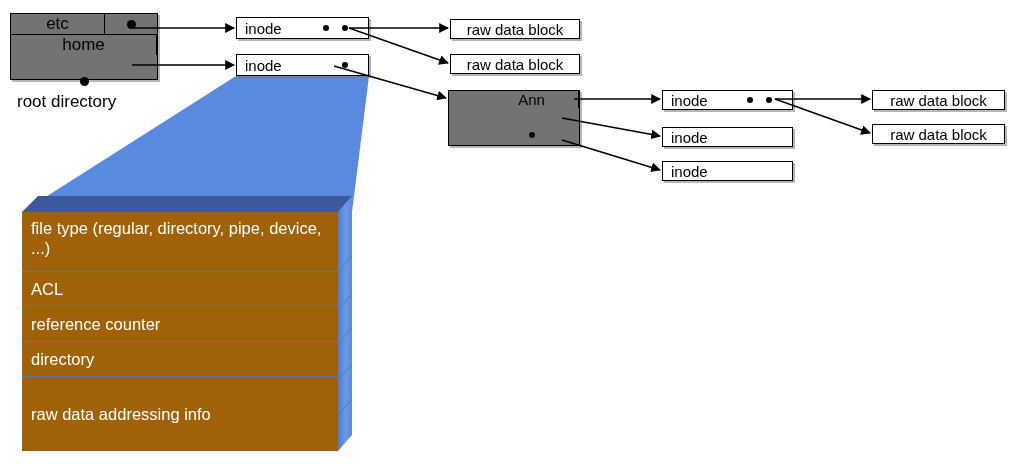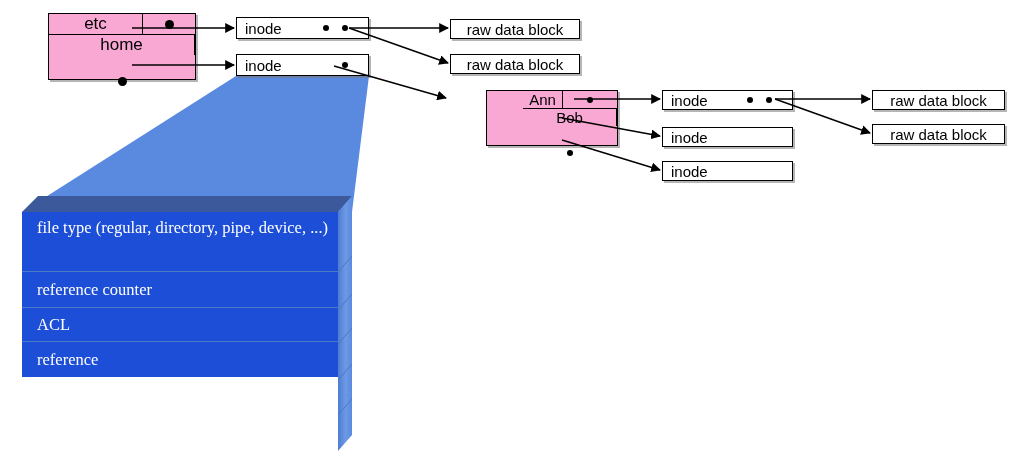--- a/index.html
+++ b/index.html
@@ -64,25 +64,24 @@
     display: flex;
     align-items: center;
     justify-content: center;
   }
 
   
   .dirtable {
     position: absolute;
     box-sizing: border-box;
     border: 1.6px solid #000000;
-    background: #f9a8d4;
+    background: #737373;
     display: flex;
     flex-direction: column;
     box-shadow: 2px 2px 0 0 rgba(120,120,120,0.55);
-    margin-left: 38px;
   }
   .dirrow {
     display: flex;
     flex: 1 1 0;
     border-bottom: 1.6px solid #000000;
     box-sizing: border-box;
   }
   .dirrow:last-child { border-bottom: none; flex-direction: column; }
   .dirname {
     flex: 1 1 auto;
@@ -135,29 +134,28 @@
     position: absolute;
     left: 0; top: 0;
     width: 316px;
     height: 239px;
     display: flex;
     flex-direction: column;
   }
   .field {
     position: relative;
     box-sizing: border-box;
-    background: #1d4ed8;
+    background: #a16207;
     color: #ffffff;
     font-size: 16.5px;
     line-height: 1.24;
-    padding: 5px 9px 4px 15px;
+    padding: 5px 9px 4px 9px;
     border-bottom: 1.5px solid #4b79c4;
     display: flex;
     align-items: center;
-    font-family: Liberation Serif, serif;
   }
   .field:last-child { border-bottom: none; }
   .field.tall { align-items: flex-start; padding-top: 6px; }
 </style>
 </head>
 <body>
 
 <div id="stage">
 
   <svg class="overlay" viewBox="0 0 1017 464" xmlns="http://www.w3.org/2000/svg">
@@ -182,41 +180,43 @@
         <line x1="338" y1="78" x2="352" y2="62"></line>
         <line x1="338" y1="116" x2="352" y2="100"></line>
         <line x1="338" y1="150" x2="352" y2="134"></line>
         <line x1="338" y1="186" x2="352" y2="170"></line>
         <line x1="338" y1="221" x2="352" y2="205"></line>
       </g>
     </svg>
 
     <div class="face">
       <div class="field tall" style="flex:0 0 60px">file type (regular, directory, pipe, device, ...)</div>
+      <div class="field" style="flex:0 0 34px">ACL</div>
       <div class="field" style="flex:0 0 36px">reference counter</div>
-      <div class="field" style="flex:0 0 34px">ACL</div>
-      <div class="field" style="flex:0 0 35px">reference</div>
+      <div class="field" style="flex:0 0 35px">directory</div>
+      <div class="field" style="flex:1 1 auto">raw data addressing info</div>
     </div>
   </div>
 
   <div class="dirtable" id="root-directory" style="left:10px; top:13px; width:148px; height:67px;">
     <div class="dirrow">
       <div class="dirname">etc</div>
       <div class="dirptr">
         <span class="dot" style="width:9px;height:9px"></span>
       </div>
     </div>
     <div class="dirrow">
       <div class="dirname">home</div>
       <div class="dirptr">
         <span class="dot" style="width:9px;height:9px"></span>
       </div>
     </div>
   </div>
 
+  <div class="caption" style="left:17px; top:92px;">root directory</div>
 
   <div class="box inode-box shadowed" style="left:236px; top:17px; width:133px; height:22px;">
     <span class="lbl">inode</span>
     <span class="dots">
       <span class="dot"></span>
       <span class="dot"></span>
     </span>
   </div>
 
   <div class="box inode-box shadowed" style="left:236px; top:54px; width:133px; height:22px;">
@@ -226,26 +226,20 @@
     </span>
   </div>
 
   <div class="box rdb shadowed" style="left:450px; top:19px; width:130px; height:20px;">raw data block</div>
 
   <div class="box rdb shadowed" style="left:450px; top:54px; width:130px; height:20px;">raw data block</div>
 
   <div class="dirtable" id="home-directory" style="left:448px; top:90px; width:132px; height:56px;padding-left:36px;">
     <div class="dirrow">
       <div class="dirname">Ann</div>
-      <div class="dirptr">
-        <span class="dot"></span>
-      </div>
-    </div>
-    <div class="dirrow">
-      <div class="dirname">Bob</div>
       <div class="dirptr">
         <span class="dot"></span>
       </div>
     </div>
   </div>
 
   <div class="box inode-box shadowed" style="left:662px; top:90px; width:131px; height:20px;">
     <span class="lbl">inode</span>
     <span class="dots">
       <span class="dot"></span>

